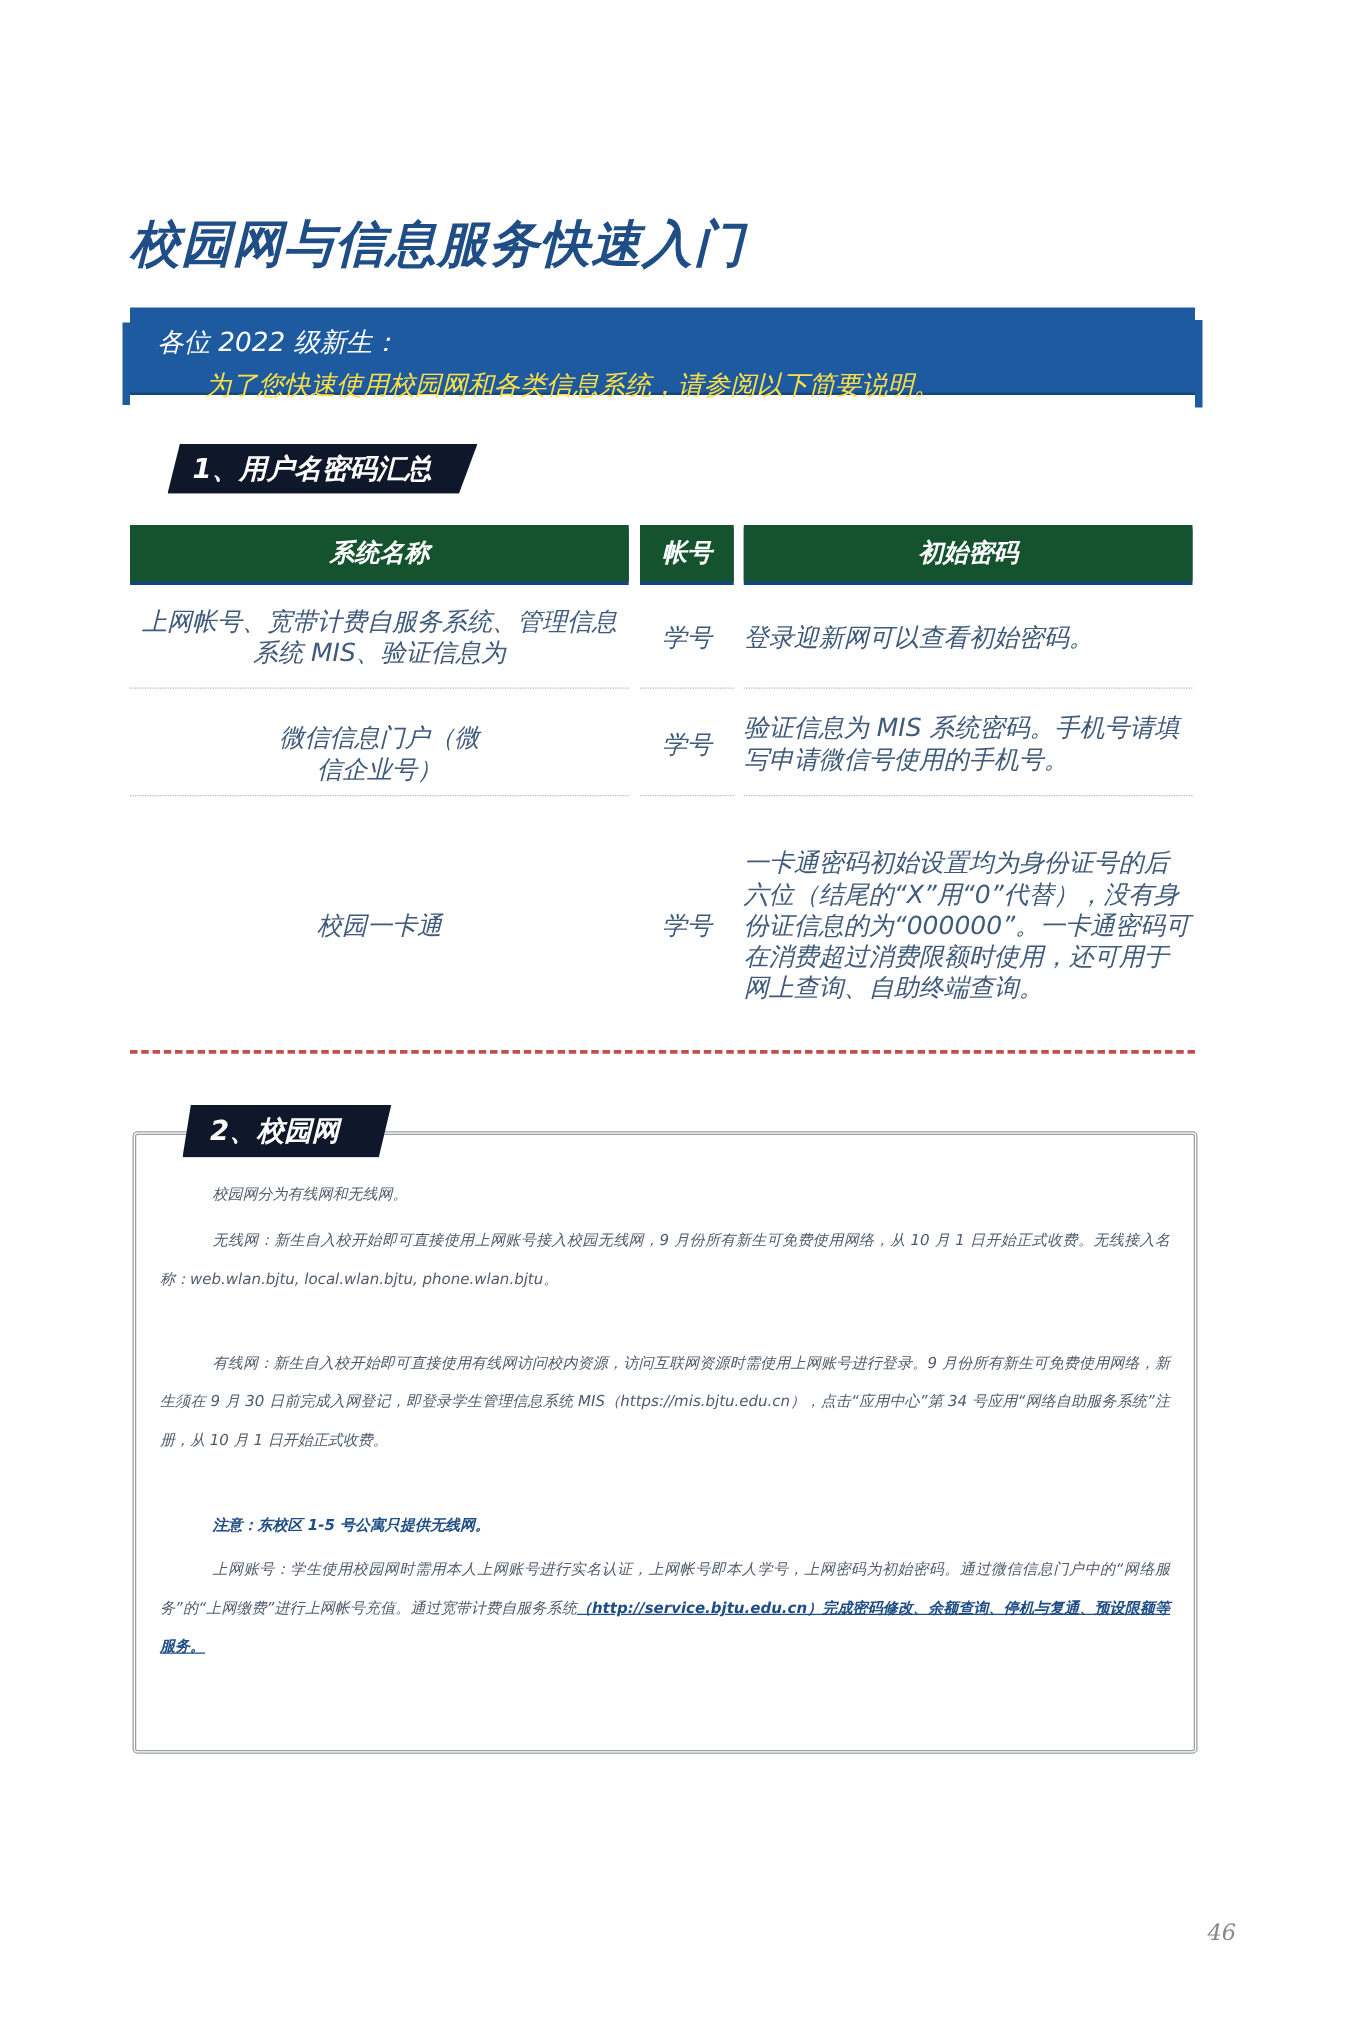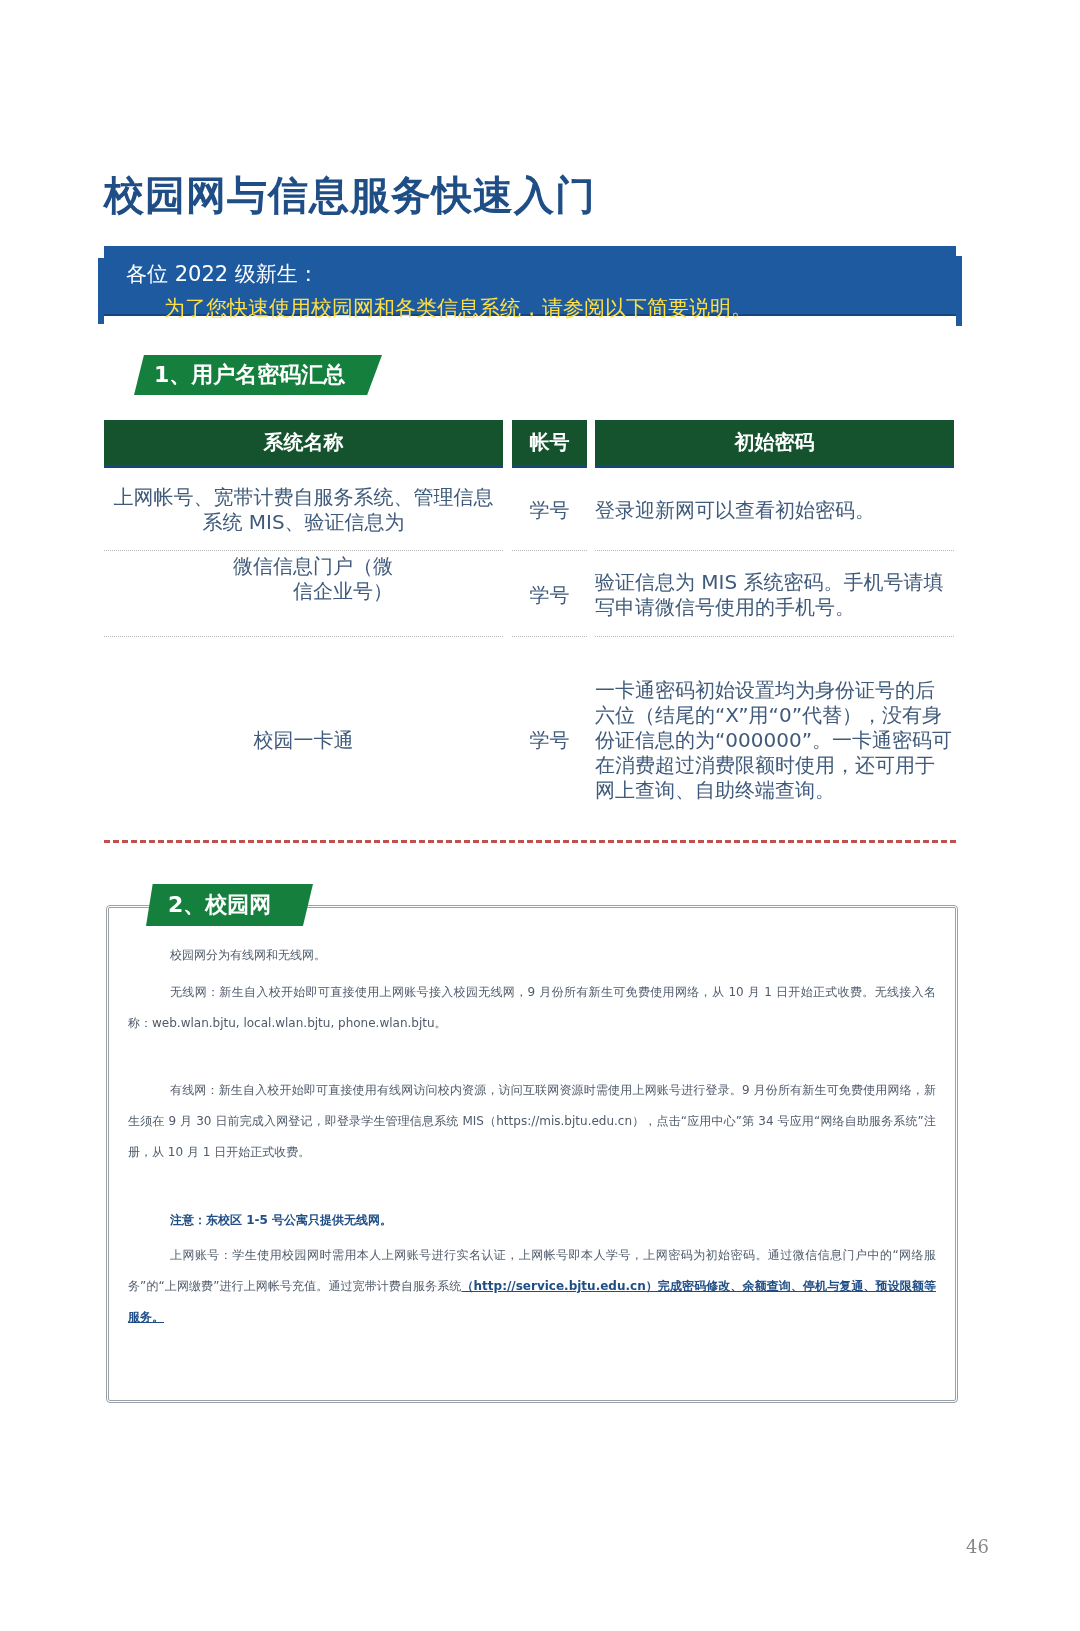--- a/index.html
+++ b/index.html
@@ -1,26 +1,26 @@
 <!DOCTYPE html>
 <html><head>
 <meta charset="utf-8">
 <style>
   html, body { margin:0; padding:0; background:#fff; }
   body { width:1080px; height:1631px; position:relative; overflow:hidden;
          font-family: "DejaVu Sans", "Liberation Sans", sans-serif; color:#3f4f66; }
-  .abs { position:absolute; }
+  .abs { position:absolute;font-style:italic; }
   #title { left:104px; top:168px; font-size:40px; font-weight:bold; color:#1f4e86; letter-spacing:1px; }
   #banner { left:104px; top:246px; width:852px; height:68px; background:#1d5aa0;
             box-shadow: 0 2px 0 #16467e; }
   #banner::before { content:""; position:absolute; left:-6px; top:12px; width:6px; height:66px; background:#1d5aa0; }
   #banner::after { content:""; position:absolute; right:-6px; top:10px; width:6px; height:70px; background:#1d5aa0; }
   #banner .l1 { position:absolute; left:22px; top:14px; font-size:21px; color:#fff; }
   #banner .l2 { position:absolute; left:60px; top:48px; font-size:21px; color:#fde047; }
-  .sec-tab { background:#15803d; color:#fff; font-weight:bold; font-size:22px;
+  .sec-tab { background:#0f172a; color:#fff; font-weight:bold; font-size:22px;
              clip-path: polygon(4% 0, 100% 0, 94% 100%, 0 100%); display:flex; align-items:center; }
   #sec1 { left:134px; top:355px; width:248px; height:40px; padding-left:20px; box-sizing:border-box; }
   #sec1::before { content:""; }
   .th { background:#14532d; color:#fff; font-weight:bold; font-size:20px; display:flex;
         align-items:center; justify-content:center; top:420px; height:45px; box-shadow:0 3px 0 #16467e; }
   #th1 { left:104px; width:399px; }
   #th2 { left:512px; width:75px; }
   #th3 { left:595px; width:359px; }
   .cell { font-size:20px; line-height:25px; color:#3f5a7a; display:flex; align-items:center; }
   .c1 { left:104px; width:399px; justify-content:center; text-align:center; }
@@ -52,21 +52,21 @@
 <div id="th2" class="abs th">帐号</div>
 <div id="th3" class="abs th">初始密码</div>
 
 <div class="abs cell c1" style="top:475px;height:70px;">上网帐号、宽带计费自服务系统、管理信息系统 MIS、验证信息为</div>
 <div class="abs cell c2" style="top:475px;height:70px;">学号</div>
 <div class="abs cell c3" style="top:475px;height:70px;">登录迎新网可以查看初始密码。</div>
 <div class="abs dots" style="left:104px;top:550px;width:399px;"></div>
 <div class="abs dots" style="left:512px;top:550px;width:75px;"></div>
 <div class="abs dots" style="left:595px;top:550px;width:359px;"></div>
 
-<div class="abs cell c1" style="top:544px;height:70px;padding:0 110px;box-sizing:border-box;text-align:right;">微信信息门户（微信企业号）</div>
+<div class="abs cell c1" style="top:568px;height:70px;padding:0 110px;box-sizing:border-box;">微信信息门户（微信企业号）</div>
 <div class="abs cell c2" style="top:560px;height:70px;">学号</div>
 <div class="abs cell c3" style="top:560px;height:70px;">验证信息为 MIS 系统密码。手机号请填写申请微信号使用的手机号。</div>
 <div class="abs dots" style="left:104px;top:636px;width:399px;"></div>
 <div class="abs dots" style="left:512px;top:636px;width:75px;"></div>
 <div class="abs dots" style="left:595px;top:636px;width:359px;"></div>
 
 <div class="abs cell c1" style="top:665px;height:150px;">校园一卡通</div>
 <div class="abs cell c2" style="top:665px;height:150px;">学号</div>
 <div class="abs cell c3" style="top:665px;height:150px;">一卡通密码初始设置均为身份证号的后六位（结尾的“X”用“0”代替），没有身份证信息的为“000000”。一卡通密码可在消费超过消费限额时使用，还可用于网上查询、自助终端查询。</div>
 

